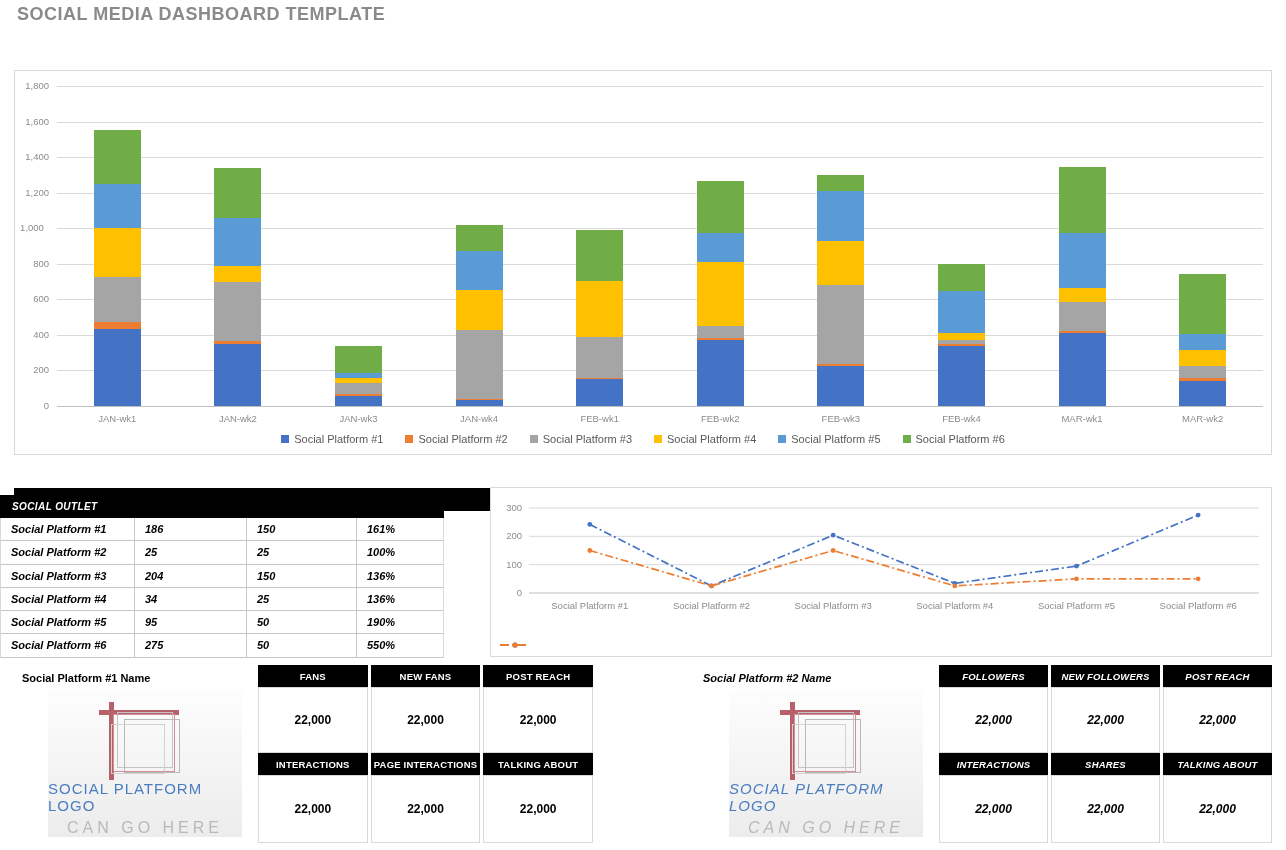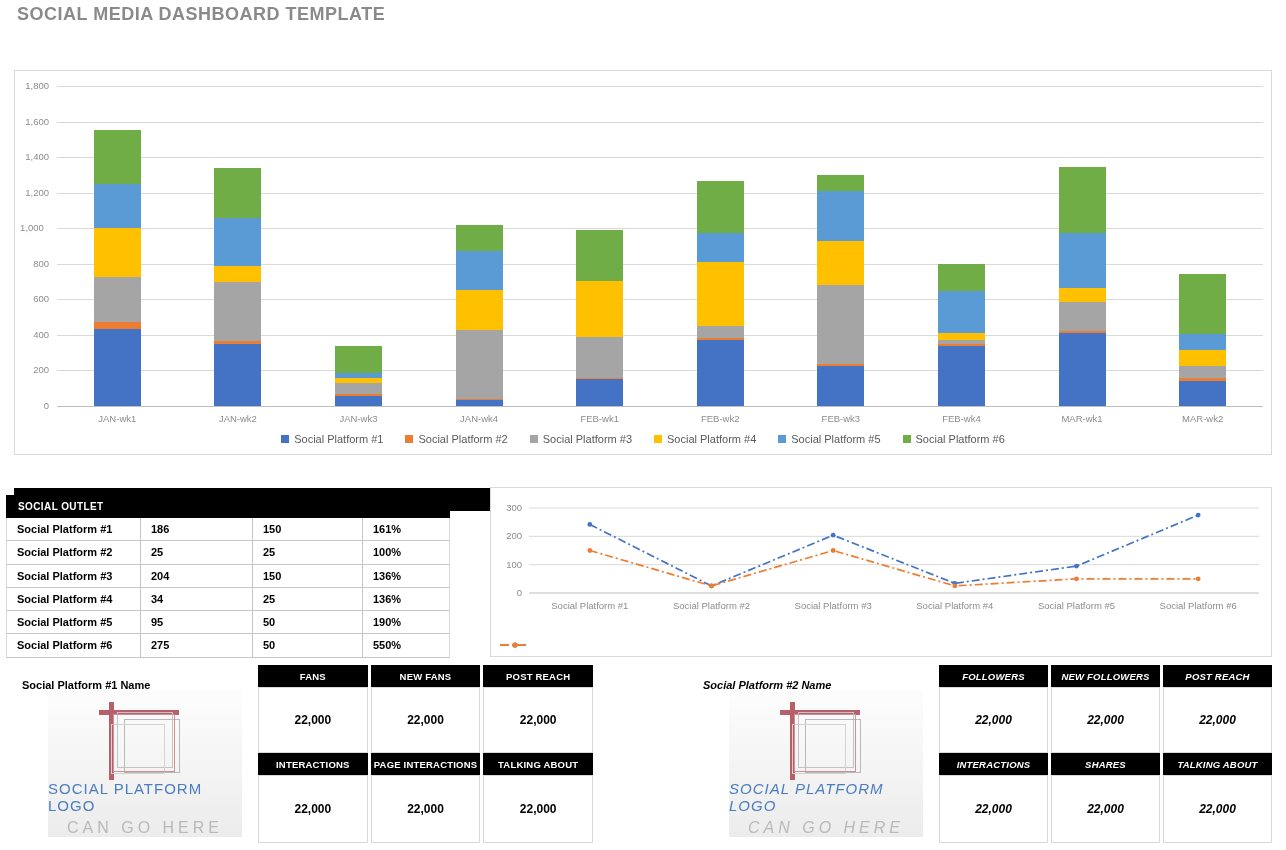--- a/index.html
+++ b/index.html
@@ -29,41 +29,41 @@
   .c1-bar { width:47px; display:flex; flex-direction:column-reverse; }
   .c1-seg { width:100%; }
   .c1-xlabels { position:absolute; left:42px; top:342px; width:1206px; display:flex; }
   .c1-xlabel { flex:1; text-align:center; font-size:9.5px; color:#8c8c8c; }
   .c1-legend { position:absolute; left:0; top:362px; width:100%; display:flex;
                justify-content:center; gap:22px; align-items:center; }
   .lg-item { display:flex; align-items:center; gap:5px; font-size:11px; color:#595959; }
   .lg-swatch { width:8px; height:8px; display:inline-block; }
 
   
-  #goal-table { position:absolute; left:6px; top:495px; width:444px; }
+  #goal-table { position:absolute; left:0; top:495px; width:444px;font-style:italic; }
   .gt-header { height:23px; background:#000; color:#fff; font-size:10px; font-weight:bold;
                letter-spacing:.4px; line-height:23px; padding-left:12px; }
   .gt-rows { border-left:1px solid #d9d9d9; border-right:1px solid #d9d9d9; }
   .gt-row { display:grid; grid-template-columns:133px 112px 110px 1fr; height:23.3px;
             border-bottom:1px solid #c6c6c6; }
   .gt-cell { font-size:11px; font-weight:bold; color:#000; line-height:22px; padding-left:10px; }
   .gt-row .gt-cell + .gt-cell { border-left:1px solid #c6c6c6; }
 
   
   #chart2 { position:absolute; left:490px; top:487px; width:782px; height:170px;
             border:1px solid #d9d9d9; background:#fff; }
   #chart2 svg { position:absolute; left:8px; top:12px; }
   .c2-legend { position:absolute; left:0; top:141px; width:100%; display:flex;
                justify-content:center; gap:96px; }
 
   
   .card { position:absolute; top:665px; width:579px; height:178px; }
   #card1 { left:14px; }
   #card2 { left:695px; width:577px;font-style:italic; }
-  .card-title { position:absolute; left:8px; top:14px; font-size:11px; font-weight:bold; color:#000; }
+  .card-title { position:absolute; left:8px; top:7px; font-size:11px; font-weight:bold; color:#000; }
   .logo-box { position:absolute; left:34px; top:25px; width:194px; height:147px;
               background:linear-gradient(#fdfdfd,#ececec); display:flex; flex-direction:column;
               align-items:center; }
   .logo-art { position:relative; width:96px; height:86px; margin-top:12px; }
   .la-gray { position:absolute; border:1px solid #c4c4c4; background:transparent; }
   .la-g1 { left:20px; top:10px; width:56px; height:56px; }
   .la-g2 { left:27px; top:17px; width:56px; height:54px; border-color:#b9b9b9; }
   .la-g3 { left:14px; top:22px; width:54px; height:50px; border-color:#d2d2d2; }
   .la-redh { position:absolute; left:2px; top:8px; width:80px; height:5px; background:#b8606a; }
   .la-redv { position:absolute; left:12px; top:0; width:5px; height:78px; background:#b8606a; }

